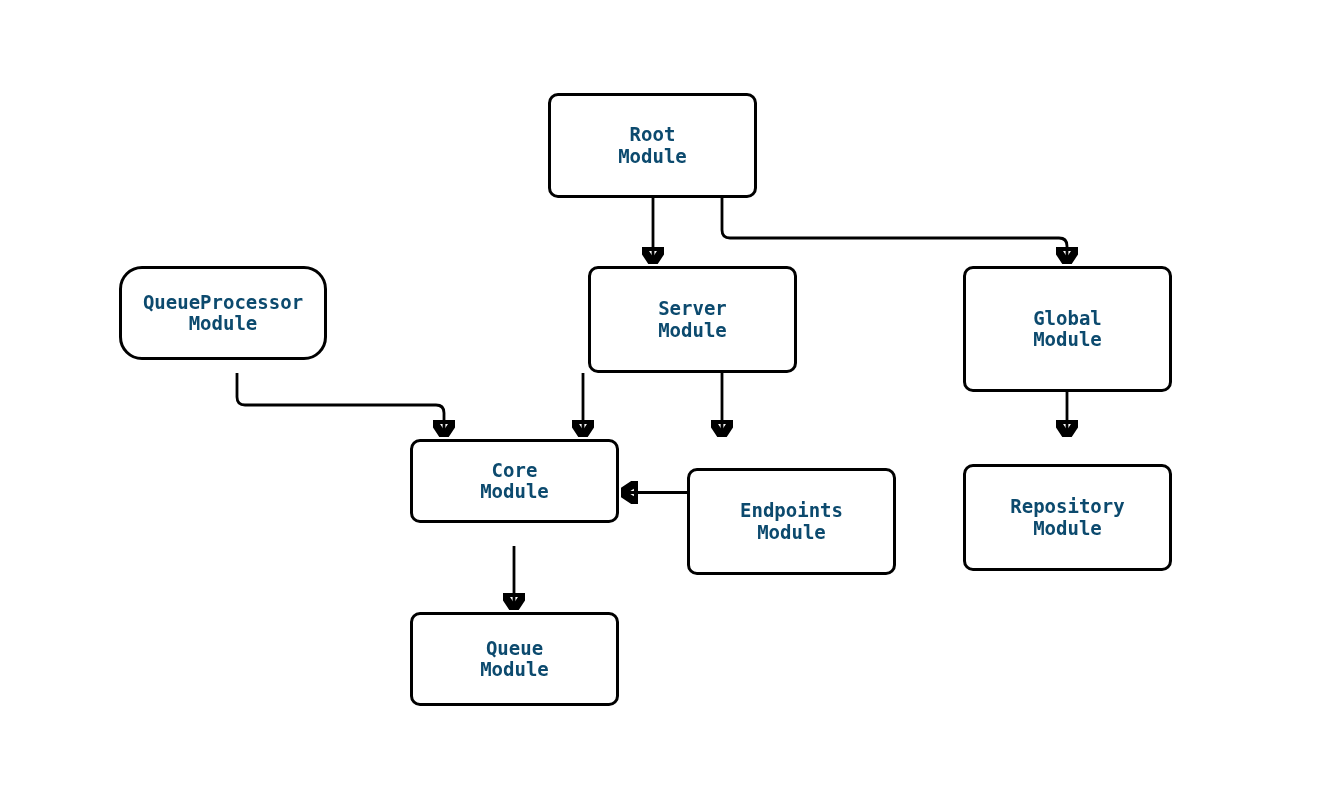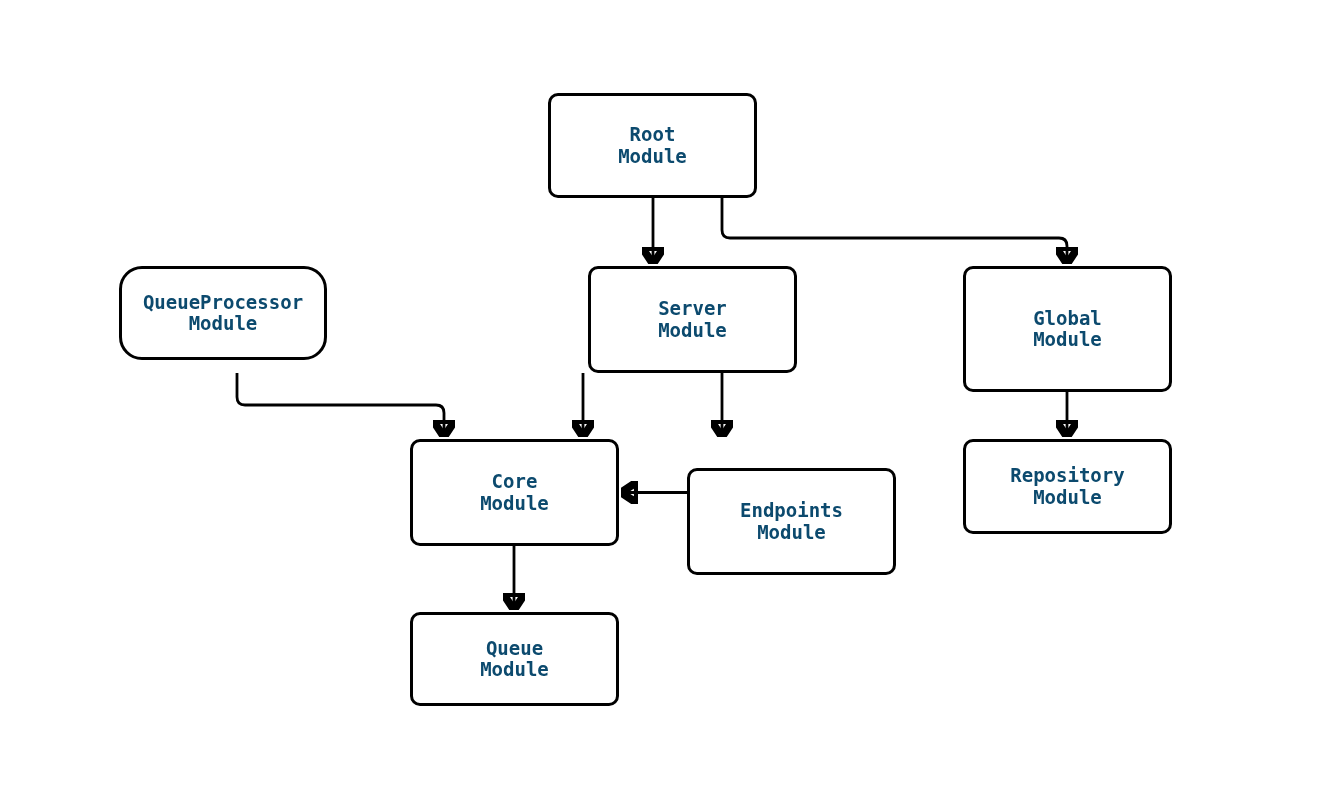--- a/index.html
+++ b/index.html
@@ -41,23 +41,23 @@
     font-weight: bold;
     font-size: 19px;
     line-height: 21.5px;
     color: #0c4a6e;
     letter-spacing: 0px;
   }
   .n-root          { left: 548px; top: 93px;  width: 209px; height: 105px; }
   .n-queueproc     { left: 119px; top: 266px; width: 208px; height: 94px; border-radius: 23px; }
   .n-server        { left: 548px; top: 266px; width: 209px; height: 107px; margin-left: 40px; }
   .n-global        { left: 963px; top: 266px; width: 209px; height: 126px; }
-  .n-core          { left: 410px; top: 439px; width: 209px; height: 107px; }
+  .n-core          { left: 410px; top: 439px; width: 209px; height: 84px; }
   .n-endpoints     { left: 687px; top: 439px; width: 209px; height: 107px; margin-top: 29px; }
-  .n-repository    { left: 963px; top: 439px; width: 209px; height: 95px; }
+  .n-repository    { left: 963px; top: 464px; width: 209px; height: 107px; }
   .n-queue         { left: 410px; top: 612px; width: 209px; height: 94px; }
 </style>
 </head>
 <body>
 
 <div class="canvas">
 
   <svg class="edge-layer" width="1337" height="809" viewBox="0 0 1337 809" xmlns="http://www.w3.org/2000/svg">
     <defs>
       <marker id="arrow" markerUnits="strokeWidth" markerWidth="6" markerHeight="8" refX="6" refY="4" orient="auto">

